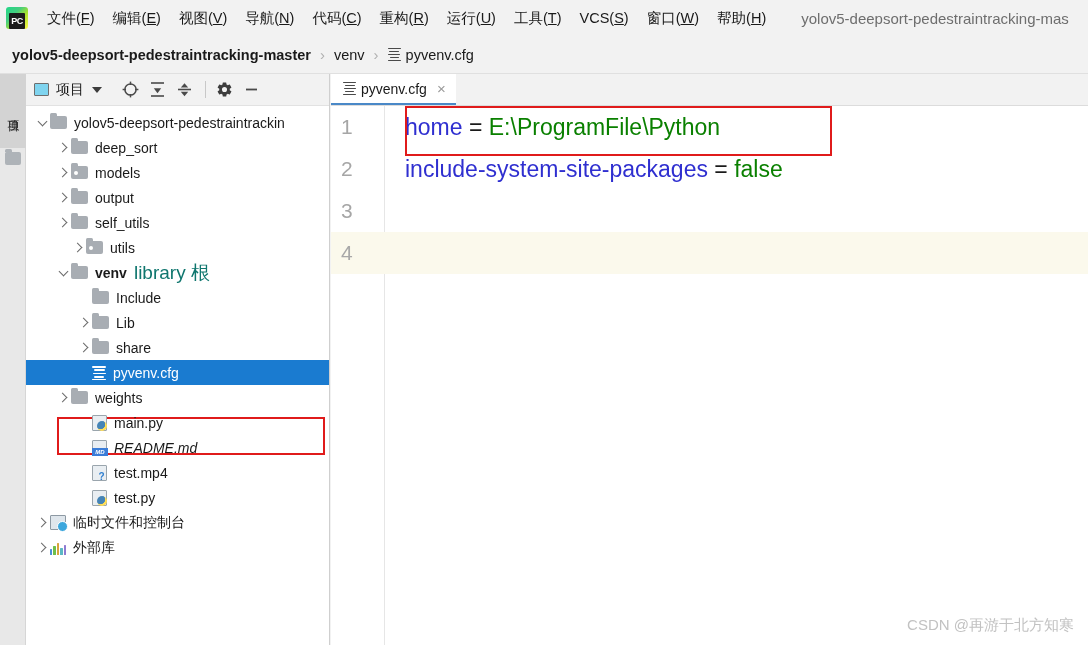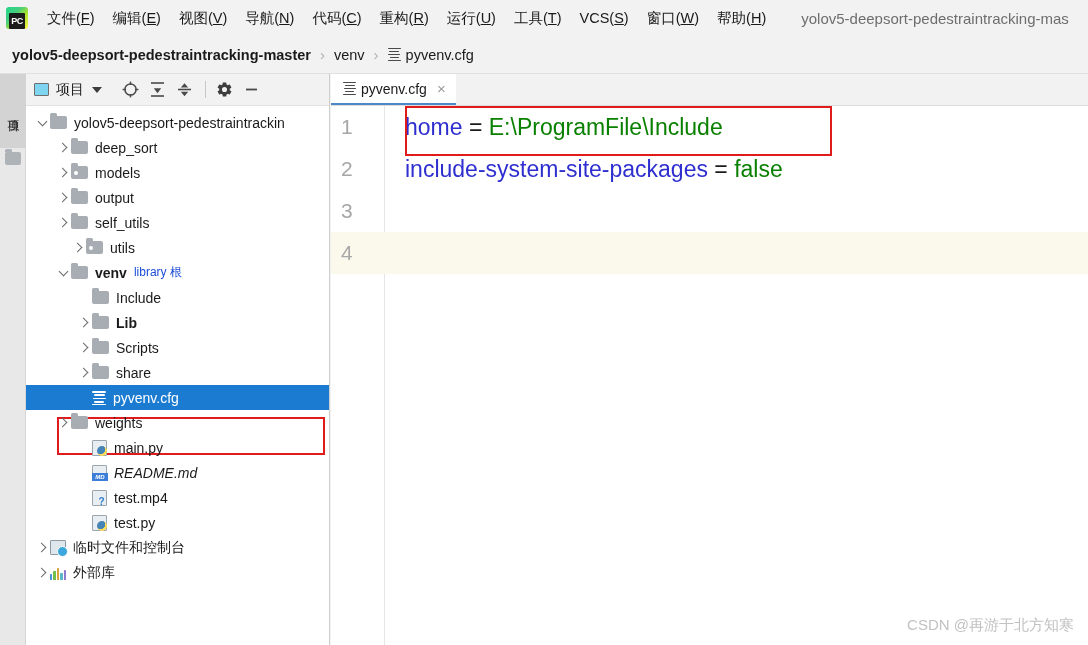--- a/index.html
+++ b/index.html
@@ -135,21 +135,21 @@
   .folder::before {
     content: ""; position: absolute; left: 0; top: -3.5px; width: 7px; height: 4px;
     background: #a8adb3; border-radius: 1.5px 1.5px 0 0;
   }
   .folder.dot::after {
     content: ""; position: absolute; left: 3px; top: 4.5px; width: 4px; height: 4px;
     background: #ffffff; border-radius: 50%;
   }
   .lbl { font-size: 14px; }
   .lbl.bold { font-weight: bold; }
-  .lbl-sub { font-size: 12px; color: #1d4ed8; margin-left: 7px; }
+  .lbl-sub { font-size: 19px; color: #0f766e; margin-left: 7px; }
 
   .py-ico, .md-ico, .mp4-ico {
     width: 15px; height: 16px; margin-right: 7px; flex: 0 0 auto; position: relative;
     background: #e9eef2; border: 1px solid #9aa5ad; border-radius: 1px;
   }
   .py-ico::after {
     content: ""; position: absolute; right: -1px; bottom: -1px; width: 10px; height: 10px;
     background: radial-gradient(circle at 35% 35%, #4584b6 0 48%, #ffde57 52% 100%);
     border-radius: 50%;
   }
@@ -377,33 +377,26 @@
           </span>
           <span class="folder"></span>
           <span class="lbl bold">venv</span>
           <span class="lbl-sub">library 根</span>
         </div>
         <div class="row" style="padding-left: 50px;">
           <span class="arrow none"></span>
           <span class="folder"></span>
           <span class="lbl">Include</span>
         </div>
-        <div class="row" style="padding-left: 50px; font-weight: bold;">
+        <div class="row" style="padding-left: 50px;">
           <span class="arrow">
             <i class="chev-r"></i>
           </span>
           <span class="folder"></span>
           <span class="lbl">Lib</span>
-        </div>
-        <div class="row" style="padding-left: 50px;">
-          <span class="arrow">
-            <i class="chev-r"></i>
-          </span>
-          <span class="folder"></span>
-          <span class="lbl">Scripts</span>
         </div>
         <div class="row" style="padding-left: 50px;">
           <span class="arrow">
             <i class="chev-r"></i>
           </span>
           <span class="folder"></span>
           <span class="lbl">share</span>
         </div>
         <div class="row sel" style="padding-left: 50px;">
           <span class="arrow none"></span>
@@ -478,21 +471,21 @@
           </span>
         <span>pyvenv.cfg</span>
         <span class="tab-close">×</span>
       </div>
     </div>
     <div class="editor-body">
       <div class="gutter"></div>
       <div class="code-lines" id="code-lines">
           <div class="cl">
             <span class="ln">1</span>
-            <span class="ctext"><span class="k-key">home</span><span class="k-eq"> = </span><span class="k-val">E:\ProgramFile\Include</span></span>
+            <span class="ctext"><span class="k-key">home</span><span class="k-eq"> = </span><span class="k-val">E:\ProgramFile\Python</span></span>
           </div>
           <div class="cl">
             <span class="ln">2</span>
             <span class="ctext"><span class="k-key">include-system-site-packages</span><span class="k-eq"> = </span><span class="k-val">false</span></span>
           </div>
           <div class="cl">
             <span class="ln">3</span>
           </div>
           <div class="cl active">
             <span class="ln">4</span>

